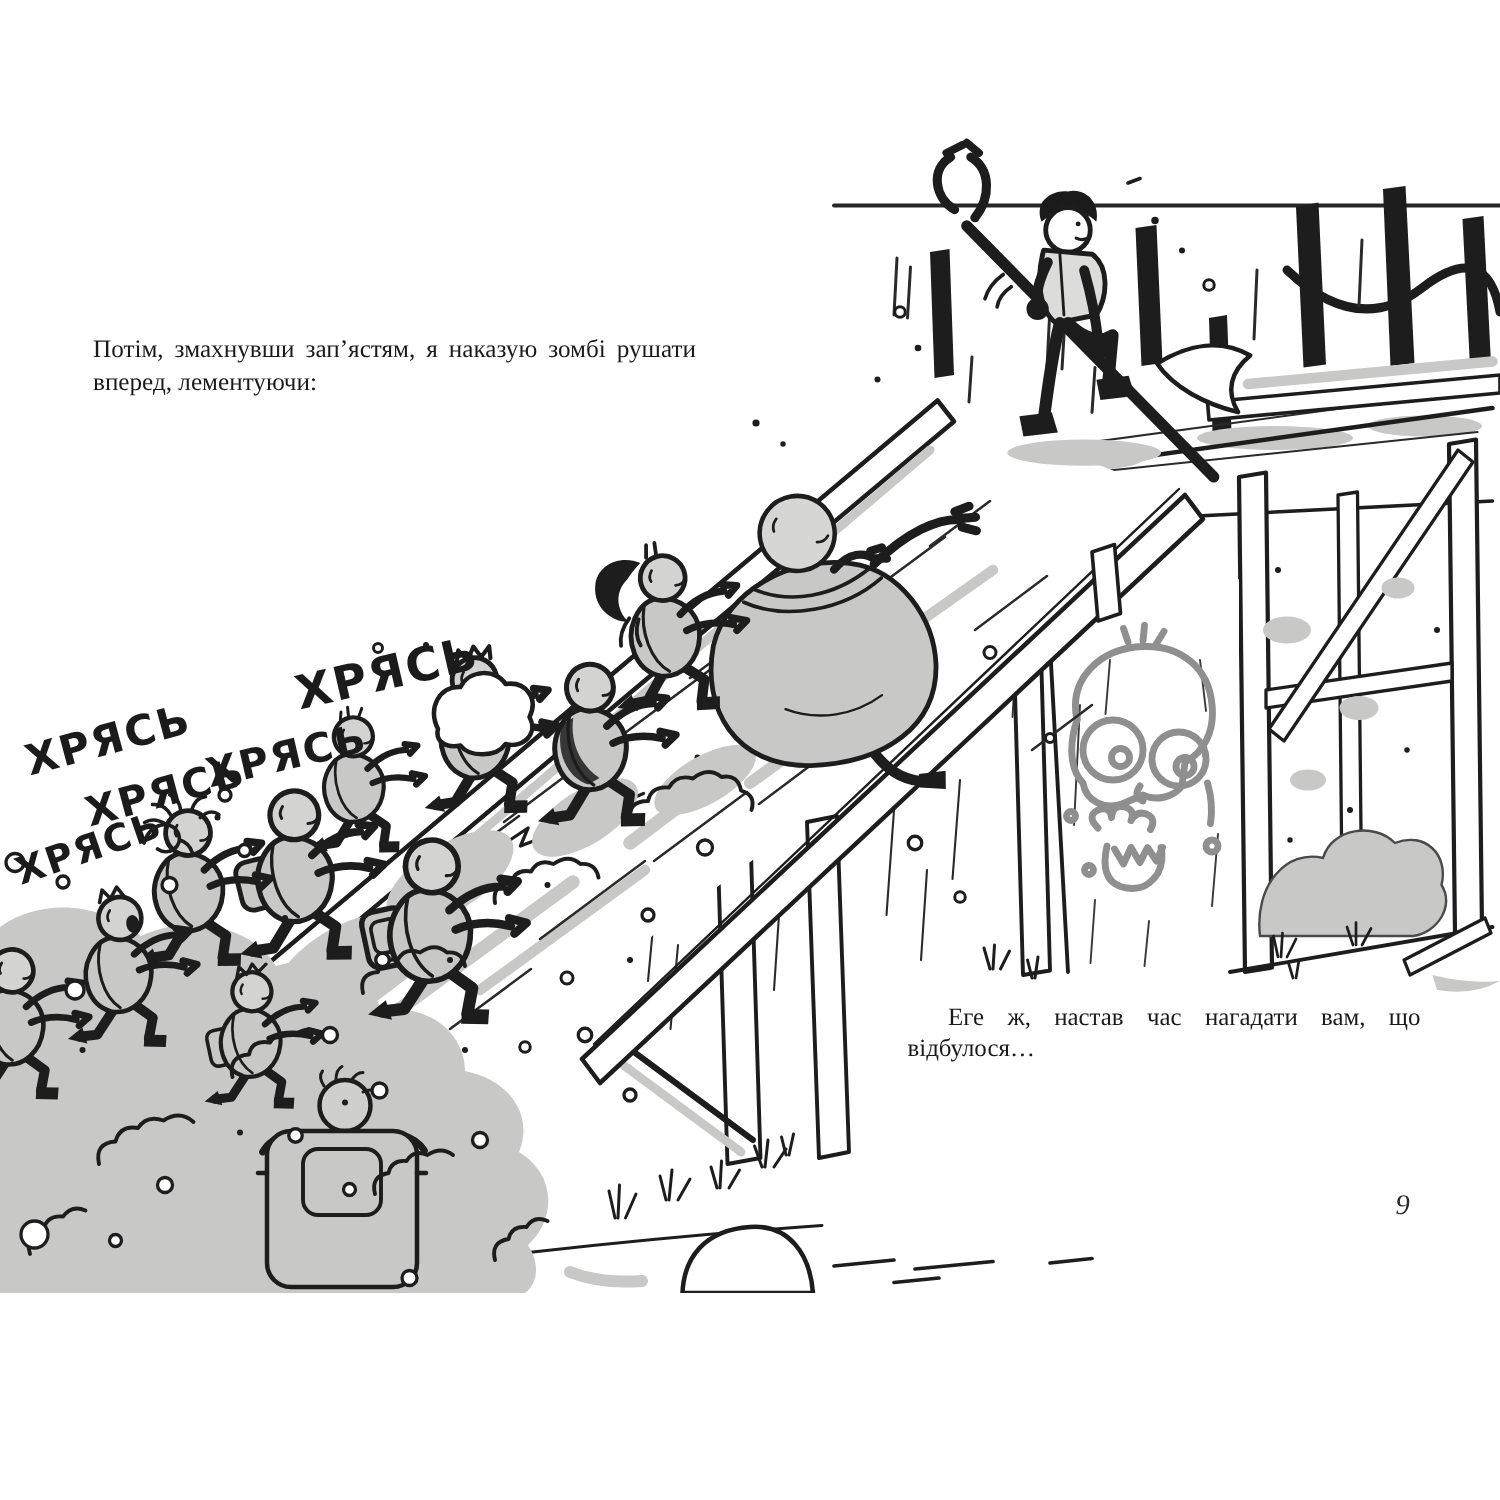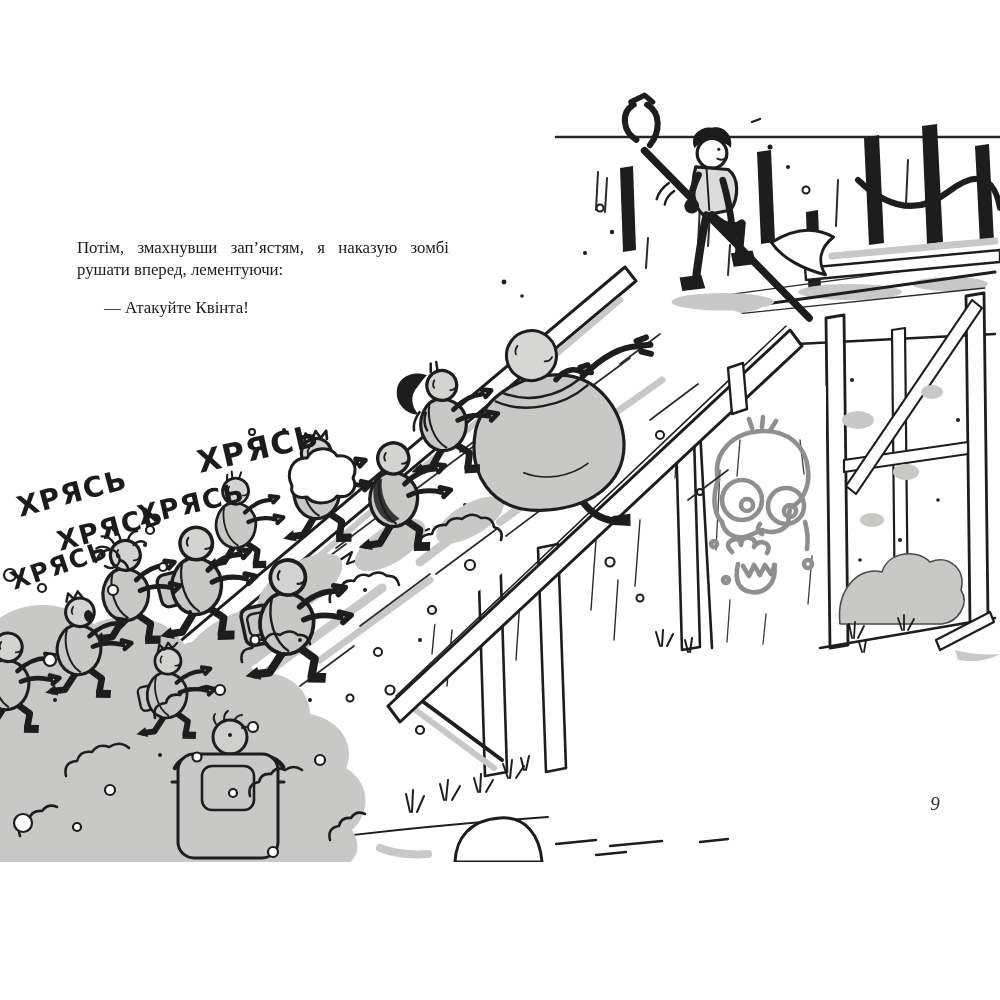--- a/index.html
+++ b/index.html
@@ -1,20 +1,20 @@
 <!DOCTYPE html>
 <html><head>
 <meta charset="utf-8">
 <style>
   html,body{margin:0;padding:0;background:#e8e8e8;}
   .page{position:relative;width:1000px;height:1000px;background:#ffffff;overflow:hidden;
         font-family:"Liberation Serif",serif;color:#1a1a1a;}
   .art{position:absolute;left:0;top:0;width:1000px;height:1000px;}
   .txt{position:absolute;}
-  .txt p{margin:16px;text-align:justify;font-size:16.8px;line-height:21.8px;}
+  .txt p{margin:1px;text-align:justify;font-size:16.8px;line-height:21.8px;}
   .txt p.ind{text-indent:27px;}
   .txt-top{left:61px;top:221px;width:404px;}
   .txt-bottom{left:604px;top:666px;width:344px;}
   .txt-bottom p{line-height:21.2px;font-size:16.6px;}
   .pagenum{position:absolute;left:920px;top:793px;width:30px;text-align:center;
            font-size:19px;font-style:italic;color:#2a2a2a;}
   .sfx{font-family:"DejaVu Sans",sans-serif;font-weight:700;fill:#1b1b1b;letter-spacing:1.5px;}
 </style>
 </head>
 <body>
@@ -369,21 +369,21 @@
     <path d="M96,562 C100,548 115,546 119,556 C122,565 112,571 105,566 M120,560 q6,2 8,8" fill="none" stroke="#1d1d1d" stroke-width="2.5"></path>
     <circle cx="252" cy="432" r="3" fill="#fff" stroke="#1d1d1d" stroke-width="2"></circle>
     <circle cx="284" cy="430" r="2" fill="#1d1d1d"></circle>
   </g>
 
   <rect x="0" y="862" width="1000" height="138" fill="#ffffff"></rect>
 </svg>
 
 <div class="txt txt-top">
   <p>Потім, змахнувши зап’ястям, я наказую зомбі рушати вперед, лементуючи:</p>
-  <p class="ind">— Атакуйте Квінта!</p>
 </div>
 
 <div class="txt txt-bottom">
+  <p class="ind">Еге ж, настав час нагадати вам, що відбулося…</p>
 </div>
 
 <div class="pagenum">9</div>
 
 </div>
 
 </body></html>

